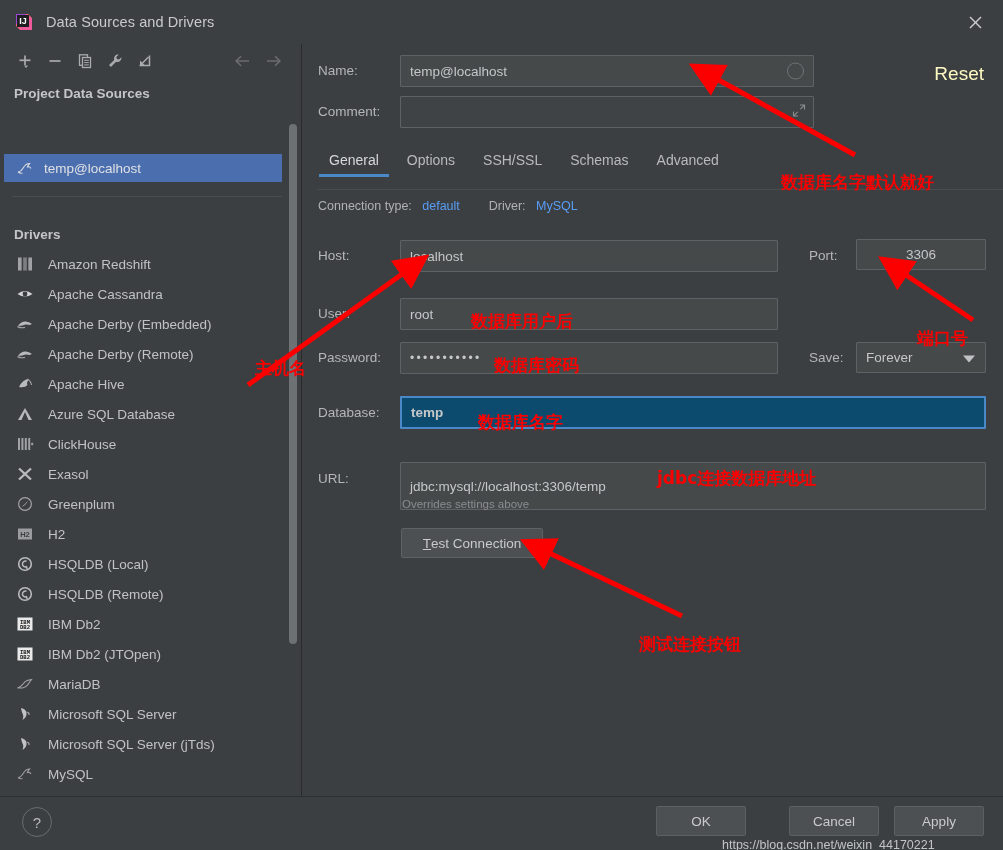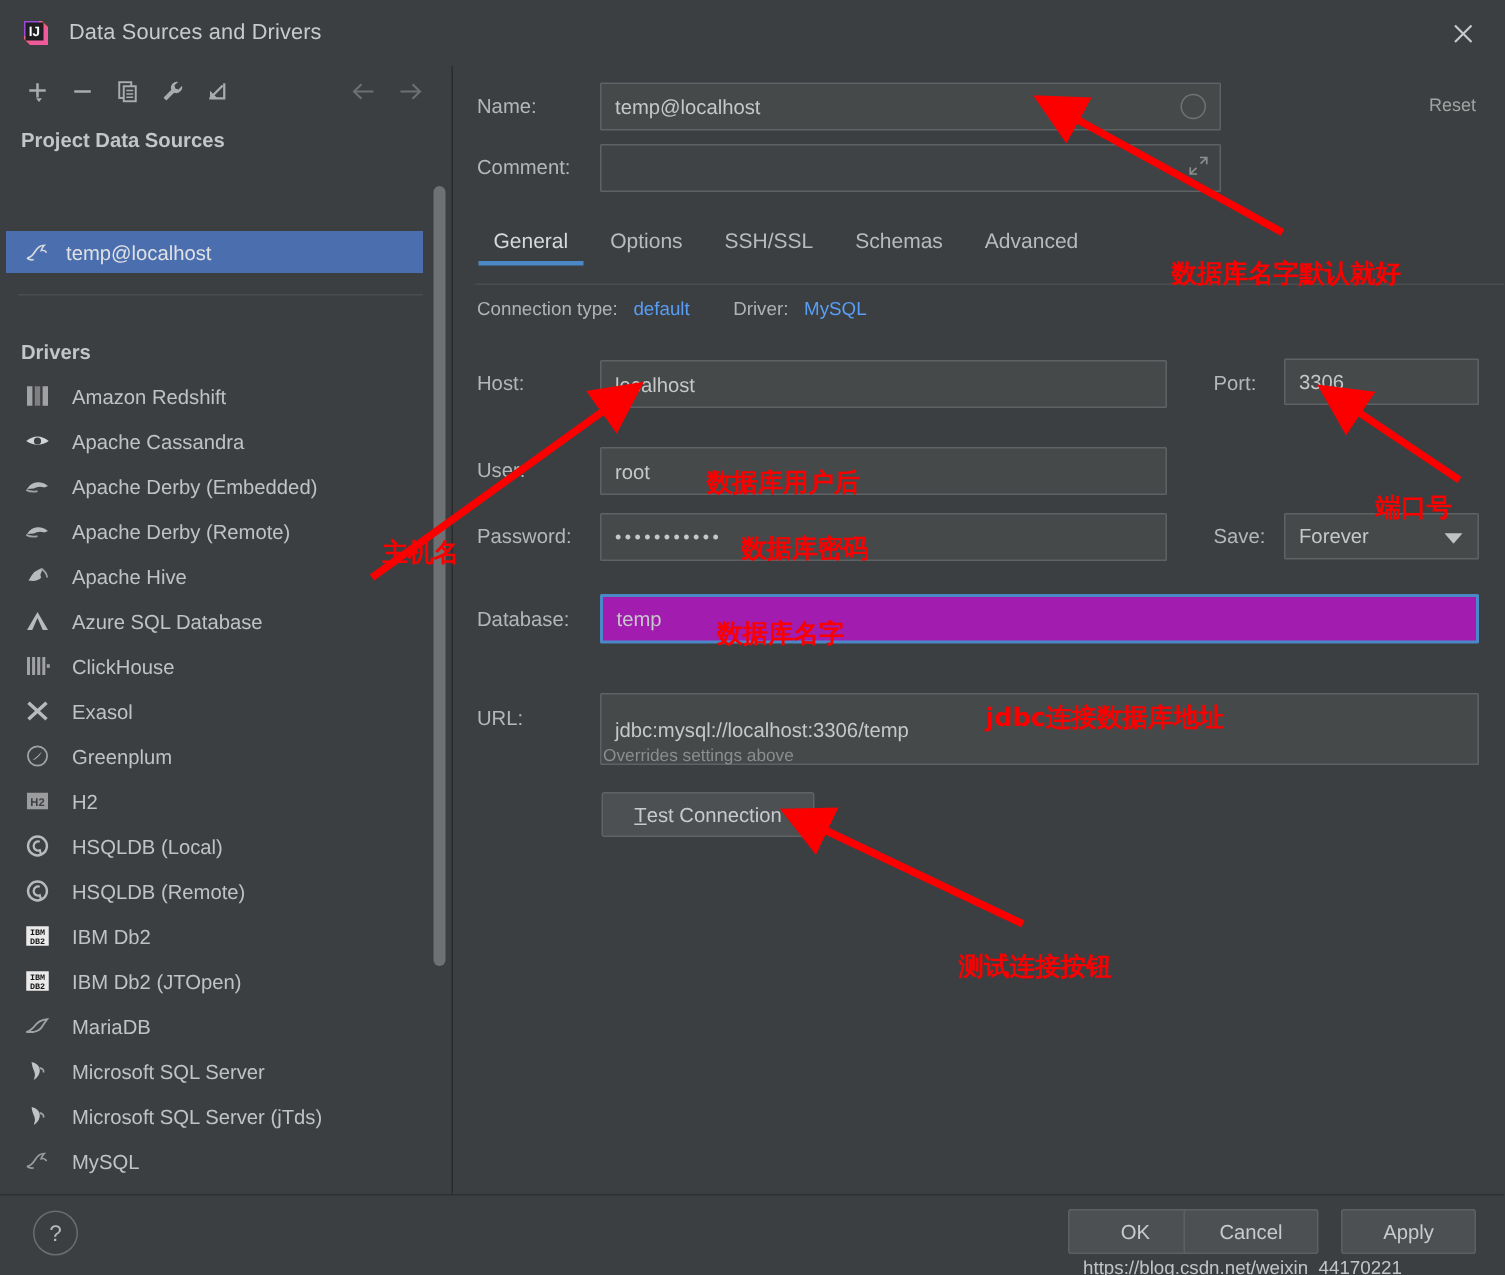--- a/index.html
+++ b/index.html
@@ -104,34 +104,34 @@
   }
   .flbl { color: #b4b6b8; font-size: 13.5px; }
 
   .inp {
     background: #45494a; border: 1px solid #5e6264; color: #c5c7c9;
     height: 30px; font-size: 13.5px; font-family: "Liberation Sans", sans-serif;
     padding: 0 9px; display: flex; align-items: center; outline: none;
     border-radius: 1px;
   }
   .inp.empty { background: #3f4345; }
-  .inp.focused { border: 2px solid #4a88c7; background: #a21caf; }
+  .inp.focused { border: 2px solid #4a88c7; background: #0c4a6e; font-weight: bold; }
 
   .name-field { position:absolute; left: 97px; top: 11px; width: 414px; height: 32px; }
   .name-circle {
     position: absolute; right: 9px; top: 50%; transform: translateY(-50%);
     width: 17px; height: 17px; border: 1.5px solid #6f7375; border-radius: 50%;
   }
   .comment-field { position:absolute; left: 97px; top: 52px; width: 414px; height: 32px;}
   .expand-ic {
     position: absolute; right: 7px; top: 50%; transform: translateY(-50%);
     color: #8c8e90;
   }
   .reset-link {
-    position: absolute; right: 19px; top: 19px; color: #a3a3a3; font-size: 12px;
+    position: absolute; right: 19px; top: 19px; color: #fef9c3; font-size: 19px;
   }
 
   
   .tabs {
     position: absolute; left: 14px; top: 108px; display: flex; align-items: flex-end;
   }
   .tab {
     font-size: 14px; color: #b8babc; padding: 0 14px 9px 14px; position: relative;
   }
   .tab:first-child { padding-left: 12px; }
@@ -146,21 +146,21 @@
   }
 
   .conn-line { position: absolute; left: 15px; top: 155px; font-size: 12.5px; color: #b0b2b4; }
   .conn-line .lnk { color: #589df6; }
   .conn-line .gap { display: inline-block; width: 22px; }
 
   
   .host-lbl  { position: absolute; left: 15px;  top: 204px; }
   .host-inp  { position: absolute; left: 97px;  top: 196px; width: 378px; height: 32px; }
   .port-lbl  { position: absolute; left: 506px; top: 204px; }
-  .port-inp  { position: absolute; left: 553px; top: 195px; width: 130px; height: 31px; }
+  .port-inp  { position: absolute; left: 553px; top: 195px; width: 130px; height: 31px; justify-content: center; }
 
   .user-lbl  { position: absolute; left: 15px;  top: 262px; }
   .user-inp  { position: absolute; left: 97px;  top: 254px; width: 378px; height: 32px; }
 
   .pass-lbl  { position: absolute; left: 15px;  top: 306px; }
   .pass-inp  { position: absolute; left: 97px;  top: 298px; width: 378px; height: 32px; }
   .save-lbl  { position: absolute; left: 506px; top: 306px; }
   .save-cb   { position: absolute; left: 553px; top: 298px; width: 130px; height: 31px; }
   .cb-arrow  { position: absolute; right: 10px; top: 50%; transform: translateY(-50%); }
 
@@ -191,21 +191,21 @@
     position: absolute; left: 22px; top: 10px; width: 30px; height: 30px;
     border-radius: 50%; border: 1px solid #6a6d6f; color: #b8babc;
     display: flex; align-items: center; justify-content: center; font-size: 15px;
   }
   .btm-btn {
     position: absolute; top: 806px; width: 90px; height: 30px;
     background: #4d5052; border: 1px solid #5c6062; border-radius: 2px;
     display: flex; align-items: center; justify-content: center;
     color: #c8cacc; font-size: 13.5px;
   }
-  #btn-ok     { left: 712px; }
+  #btn-ok     { left: 656px; }
   #btn-cancel { left: 789px; }
   #btn-apply  { left: 894px; }
 
   .watermark {
     position: absolute; left: 722px; top: 838px; font-size: 12.5px;
     color: #c2c4c6; white-space: nowrap;
   }
 
   
   .ann-layer {

